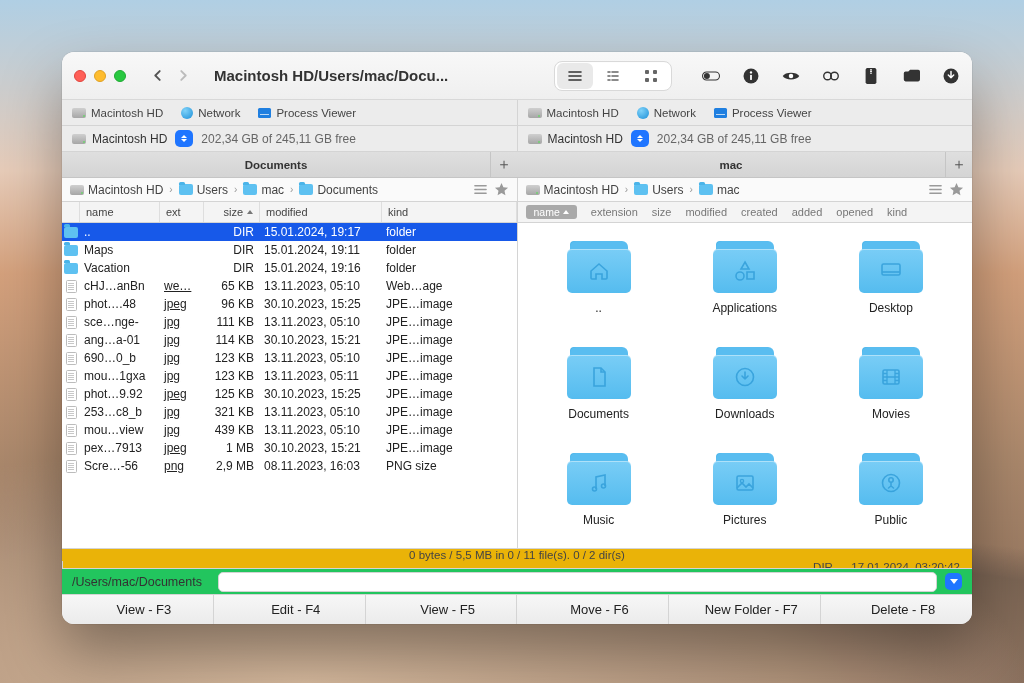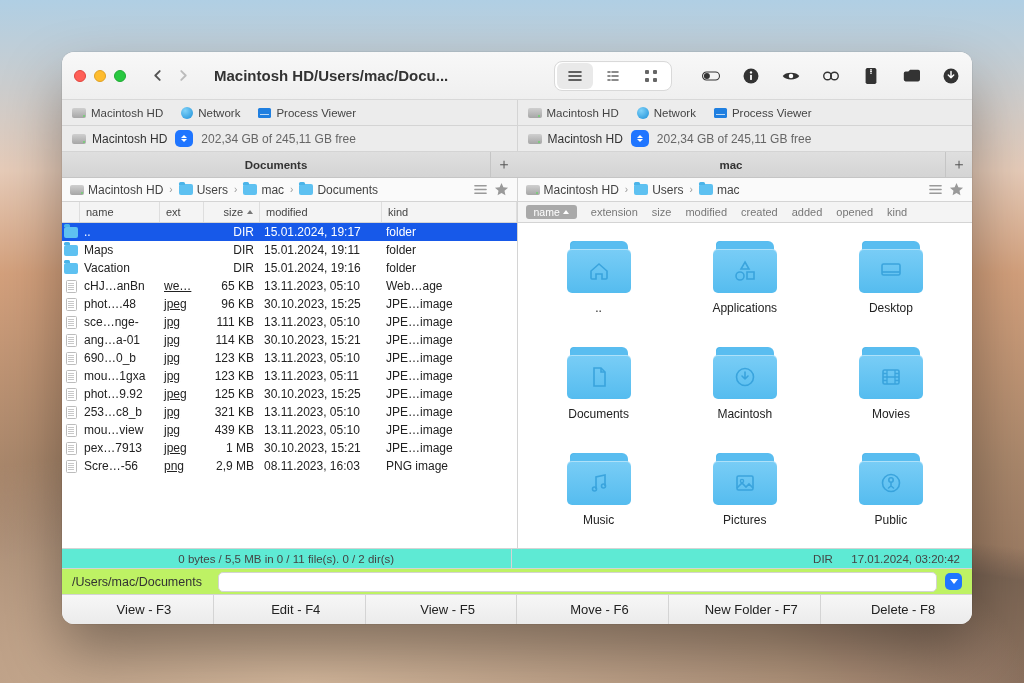--- a/index.html
+++ b/index.html
@@ -95,25 +95,25 @@
   .iconview .grid{display:grid;grid-template-columns:repeat(3,1fr);row-gap:32px;}
   .fitem{display:flex;flex-direction:column;align-items:center;gap:8px;}
   .folder{width:64px;height:52px;position:relative;}
   .folder .back{position:absolute;top:0;left:3px;right:3px;height:12px;background:#59bdf0;border-radius:6px 6px 0 0;}
   .folder .tab{position:absolute;top:0;left:3px;width:24px;height:8px;background:#4bb4ea;border-radius:4px 4px 0 0;}
   .folder .front{position:absolute;top:8px;left:0;right:0;bottom:0;background:linear-gradient(#79cdf6,#55bcef);border-radius:5px;box-shadow:inset 0 1px 0 rgba(255,255,255,.4);}
   .folder .glyph{position:absolute;top:8px;left:0;right:0;bottom:0;display:flex;align-items:center;justify-content:center;color:#2f9cd8;}
   .folder .glyph svg{width:24px;height:24px;opacity:.8;}
   .flabel{font-size:12px;color:#222;}
 
-  .status-row{height:20px;display:flex;border-top:1px solid #d4d4d4;background:#5eead4;font-size:11.5px;}
+  .status-row{height:20px;display:flex;border-top:1px solid #d4d4d4;background:#eab308;font-size:11.5px;flex-direction:column;}
   .status-row .half{flex:1;display:flex;align-items:center;justify-content:center;gap:6px;color:#444;}
   .status-row .half + .half{border-left:1px solid #d4d4d4;justify-content:flex-end;padding-right:12px;}
 
-  .pathrow{height:26px;background:#bef264;border-top:1px solid #d4d4d4;display:flex;align-items:center;gap:8px;padding:0 10px;}
+  .pathrow{height:26px;background:#22c55e;border-top:1px solid #d4d4d4;display:flex;align-items:center;gap:8px;padding:0 10px;}
   .pathrow .path{font-size:12.5px;color:#333;margin-left:auto;margin-right:8px;}
   .pathinput{flex:1;height:20px;border:1px solid #d3d3d3;border-radius:5px;background:#fff;}
   .toggle{width:17px;height:17px;background:#1f75ff;border-radius:5px;display:flex;align-items:center;justify-content:center;}
   .toggle::after{content:"";width:0;height:0;border-left:4px solid transparent;border-right:4px solid transparent;border-top:5px solid #fff;}
 
   .cmdbar{height:30px;display:flex;background:linear-gradient(#f7f7f7,#ebebeb);border-top:1px solid #d4d4d4;}
   .cmd{flex:1;display:flex;align-items:center;justify-content:center;font-size:13px;color:#222;border-right:1px solid #d4d4d4;padding-left:13px;}
   .cmd:last-child{border-right:none;}
 
   .drive-ico{width:14px;height:10px;background:linear-gradient(#cfcfcf,#a6a6a6);border-radius:2px;position:relative;display:inline-block;}
@@ -480,21 +480,21 @@
             <div class="c-kind">JPE…image</div>
           </div>
           <div class="row">
             <div class="c-ico">
               <span class="file-ico"></span>
             </div>
             <div class="c-name">Scre…-56</div>
             <div class="c-ext">png</div>
             <div class="c-size">2,9 MB</div>
             <div class="c-mod">08.11.2023, 16:03</div>
-            <div class="c-kind">PNG image</div>
+            <div class="c-kind">PNG size</div>
           </div>
         </div>
     </div>
     <div class="panel">
       <div class="iconhead" id="iconhead">
           <span class="pill">name</span>
           <span>extension</span>
           <span>size</span>
           <span>modified</span>
           <span>created</span>
@@ -563,21 +563,21 @@
                 <div class="tab"></div>
                 <div class="back"></div>
                 <div class="front"></div>
                 <div class="glyph">
                   <svg viewBox="0 0 24 24">
                     <circle cx="12" cy="12" r="8.5" fill="none" stroke="currentColor" stroke-width="1.6"></circle>
                     <path d="M12 7v7m-3-3 3 3 3-3" fill="none" stroke="currentColor" stroke-width="1.6" stroke-linecap="round" stroke-linejoin="round"></path>
                   </svg>
                 </div>
               </div>
-              <div class="flabel">Macintosh</div>
+              <div class="flabel">Downloads</div>
             </div>
             <div class="fitem">
               <div class="folder">
                 <div class="tab"></div>
                 <div class="back"></div>
                 <div class="front"></div>
                 <div class="glyph">
                   <svg viewBox="0 0 24 24">
                     <rect x="4" y="5" width="16" height="14" rx="1.5" fill="none" stroke="currentColor" stroke-width="1.6"></rect>
                     <path d="M8 5v14M16 5v14M4 12h16M4 8.5h4M4 15.5h4M16 8.5h4M16 15.5h4" stroke="currentColor" stroke-width="1.3"></path>

